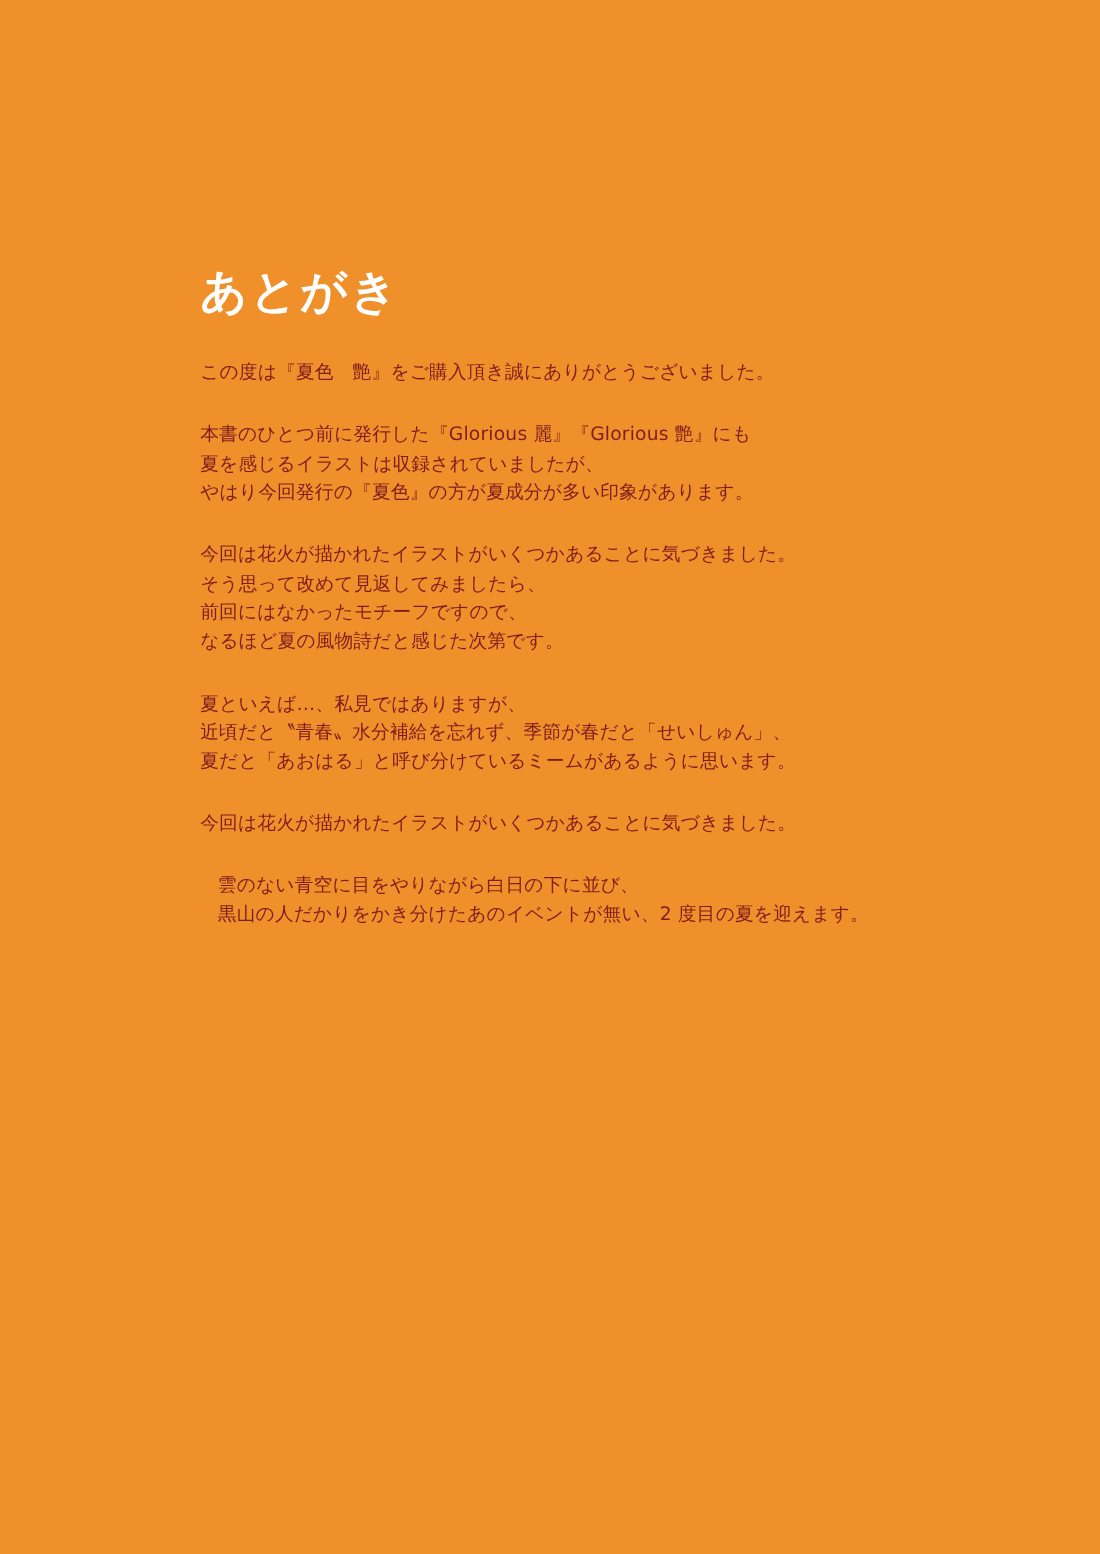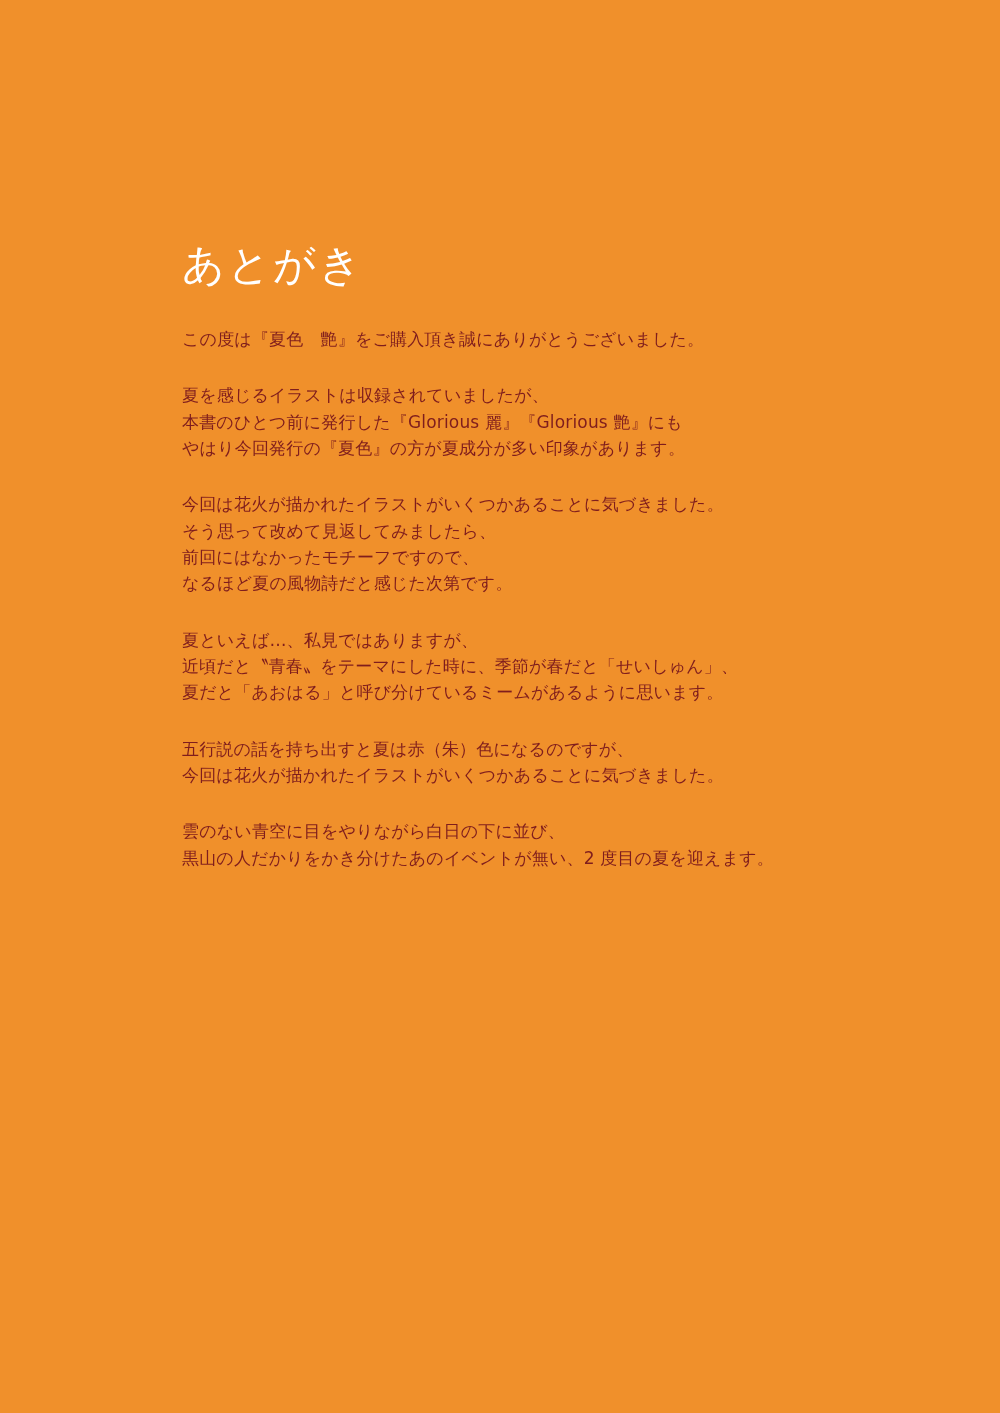--- a/index.html
+++ b/index.html
@@ -17,80 +17,80 @@
     position: relative;
     width: 1000px;
     height: 1413px;
     box-sizing: border-box;
   }
   .title {
     position: absolute;
     left: 182px;
     top: 212px;
     font-size: 42px;
-    font-weight: normal;
+    font-weight: bold;
     color: #FFFFFF;
     letter-spacing: 0.06em;
     line-height: 1.2;
   }
   .body-text {
     position: absolute;
     left: 182px;
     top: 326px;
     width: 720px;
     color: #7f1d1d;
     font-size: 17px;
     line-height: 1.55;
     letter-spacing: 0.01em;
   }
   .para {
     margin: 0 0 30px 0;
   }
   .para:last-child {
     margin-bottom: 0;
+    margin-left: 16px;
   }
   .line {
     display: block;
     white-space: pre;
   }
 </style>
 </head>
 <body>
 
 <div class="page">
 
   <h1 class="title">あとがき</h1>
 
   <div class="body-text">
 
     <p class="para">
       <span class="line">この度は『夏色　艶』をご購入頂き誠にありがとうございました。</span>
     </p>
 
     <p class="para">
+      <span class="line">本書のひとつ前に発行した『Glorious 麗』『Glorious 艶』にも</span>
       <span class="line">夏を感じるイラストは収録されていましたが、</span>
-      <span class="line">本書のひとつ前に発行した『Glorious 麗』『Glorious 艶』にも</span>
       <span class="line">やはり今回発行の『夏色』の方が夏成分が多い印象があります。</span>
     </p>
 
     <p class="para">
       <span class="line">今回は花火が描かれたイラストがいくつかあることに気づきました。</span>
       <span class="line">そう思って改めて見返してみましたら、</span>
       <span class="line">前回にはなかったモチーフですので、</span>
       <span class="line">なるほど夏の風物詩だと感じた次第です。</span>
     </p>
 
     <p class="para">
       <span class="line">夏といえば…、私見ではありますが、</span>
-      <span class="line">近頃だと〝青春〟をテーマにした時に、季節が春だと「せいしゅん」、</span>
+      <span class="line">近頃だと〝青春〟水分補給を忘れず、季節が春だと「せいしゅん」、</span>
       <span class="line">夏だと「あおはる」と呼び分けているミームがあるように思います。</span>
     </p>
 
     <p class="para">
-      <span class="line">五行説の話を持ち出すと夏は赤（朱）色になるのですが、</span>
       <span class="line">今回は花火が描かれたイラストがいくつかあることに気づきました。</span>
     </p>
 
     <p class="para">
       <span class="line">雲のない青空に目をやりながら白日の下に並び、</span>
       <span class="line">黒山の人だかりをかき分けたあのイベントが無い、2 度目の夏を迎えます。</span>
     </p>
 
   </div>
 </div>

